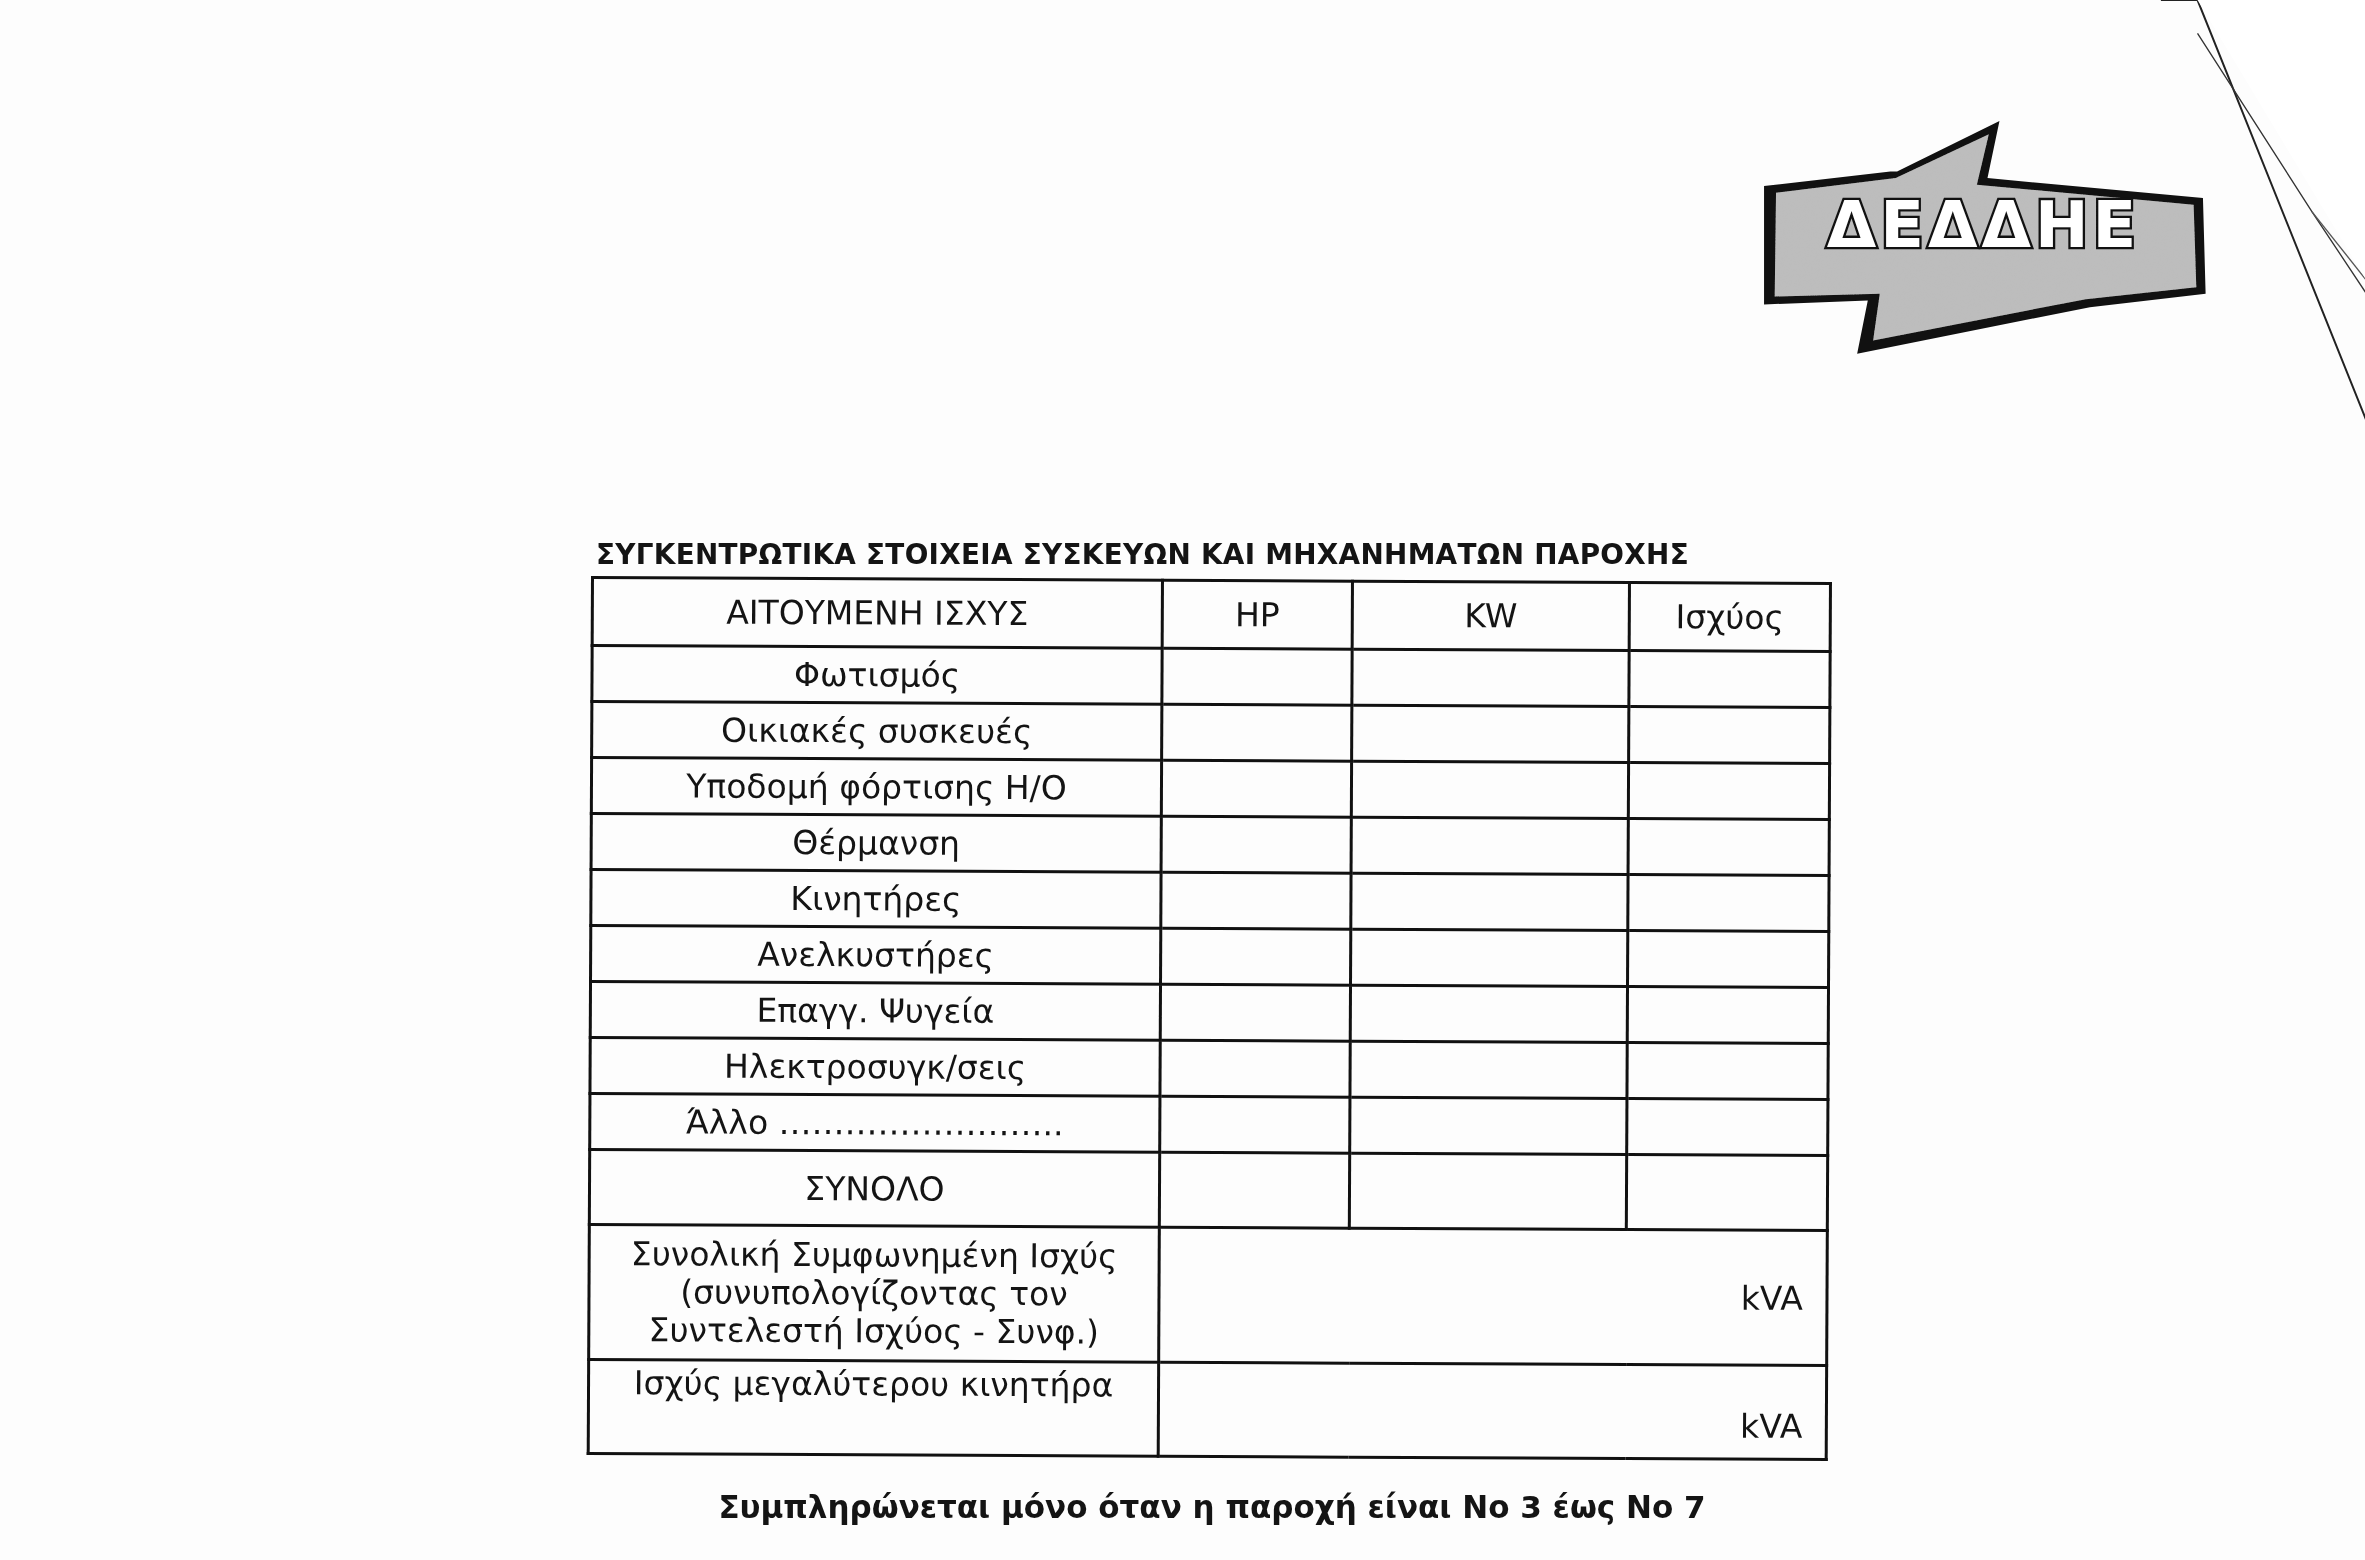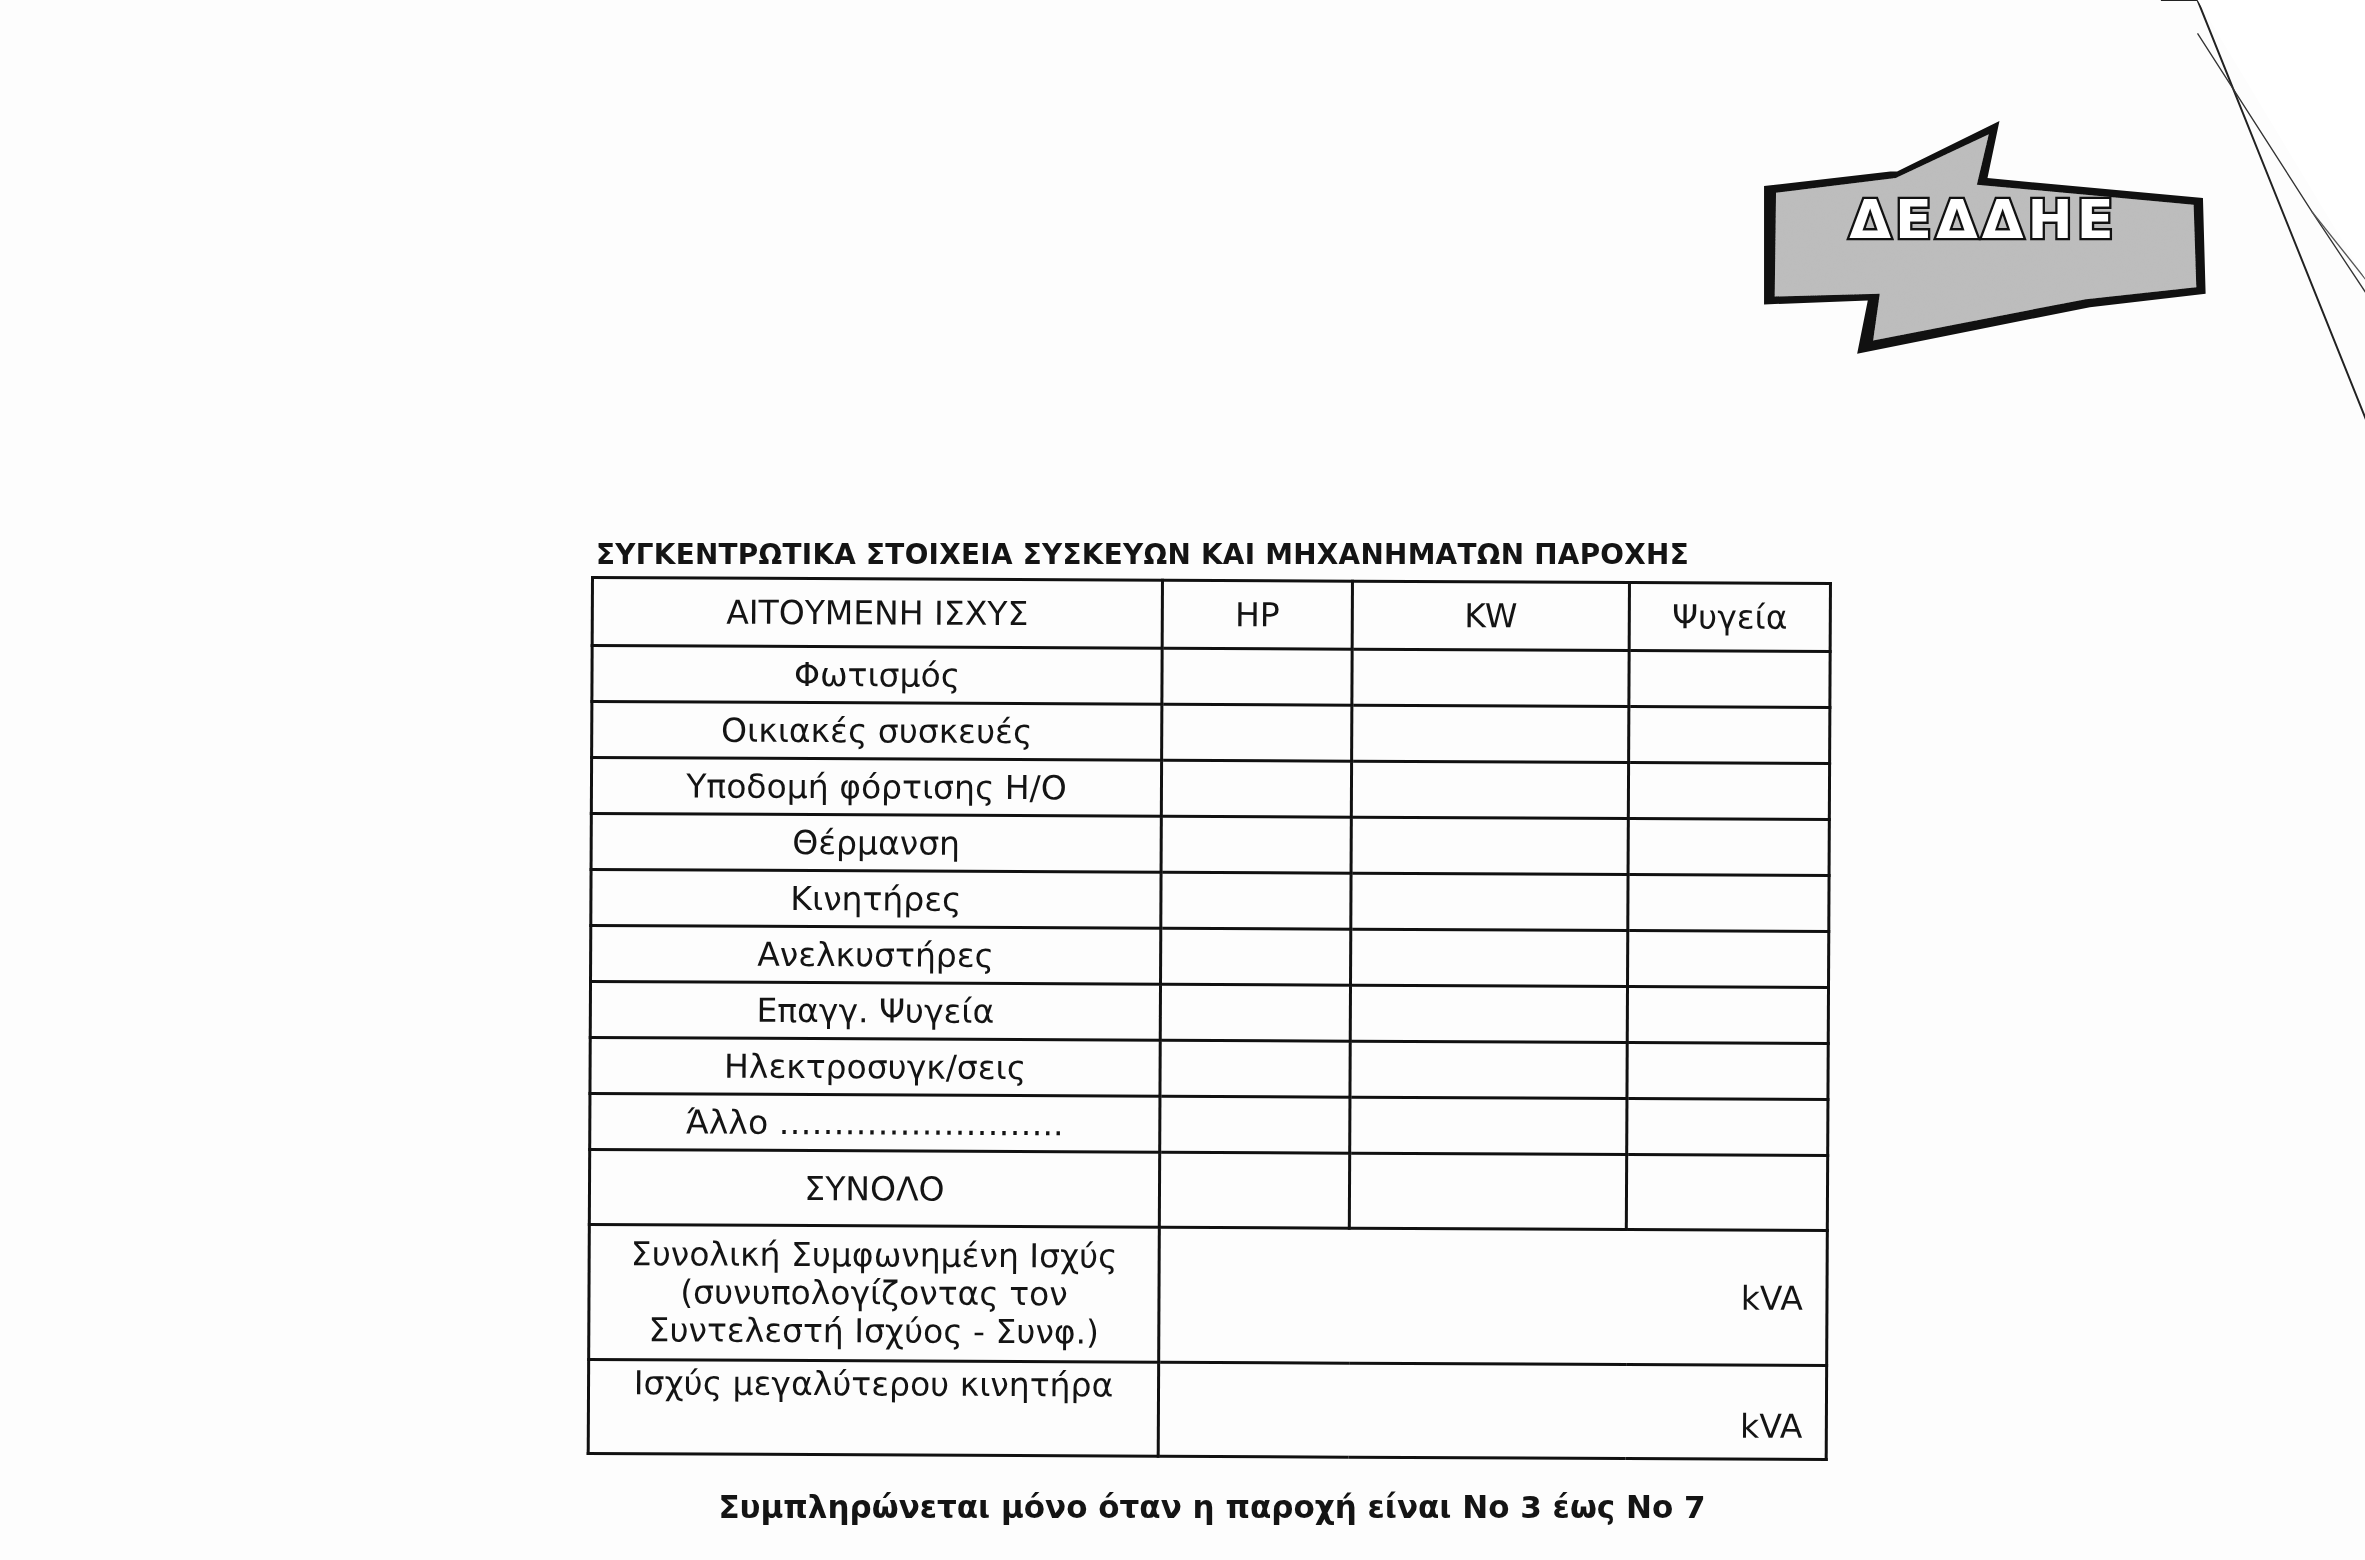--- a/index.html
+++ b/index.html
@@ -31,21 +31,21 @@
       height: 266px;
     }
     .logo svg { width: 100%; height: 100%; display: block; }
     .logo-text {
       position: absolute;
       left: 40px; top: 100px;
       width: 399px;
       text-align: center;
       font-family: "DejaVu Sans", sans-serif;
       font-weight: bold;
-      font-size: 54px;
+      font-size: 64px;
       letter-spacing: 4px;
       color: #ffffff;
       -webkit-text-stroke: 4.7px #111;
       paint-order: stroke fill;
       line-height: 1;
     }
 
     .title {
       position: absolute;
       left: 596px;
@@ -149,21 +149,21 @@
     <col style="width:570px">
     <col style="width:190px">
     <col style="width:277px">
     <col style="width:201px">
   </colgroup>
   <thead>
     <tr>
       <th>ΑΙΤΟΥΜΕΝΗ ΙΣΧΥΣ</th>
       <th>HP</th>
       <th>KW</th>
-      <th>Ψυγεία</th>
+      <th>Ισχύος</th>
     </tr>
   </thead>
   <tbody>
     <tr>
       <td class="label">Φωτισμός</td>
       <td></td>
       <td></td>
       <td></td>
     </tr>
     <tr>

